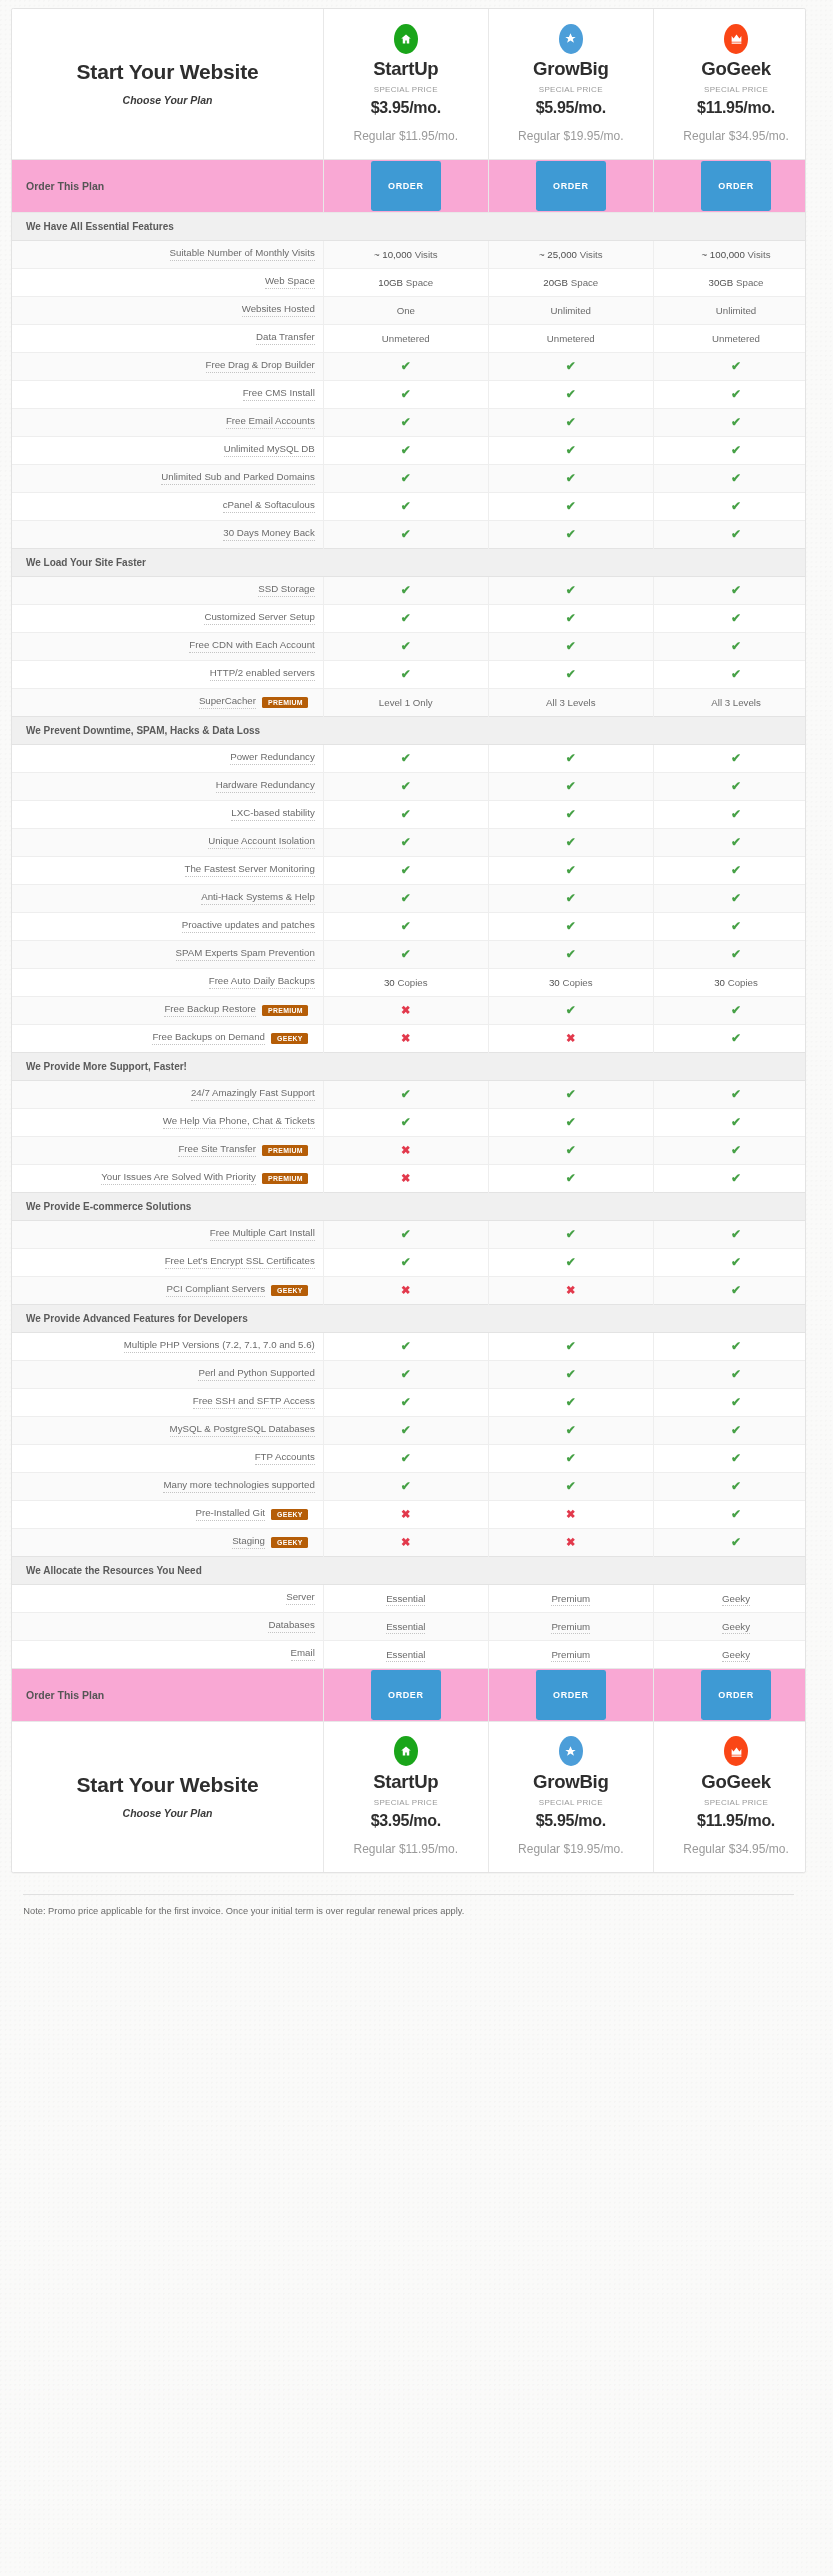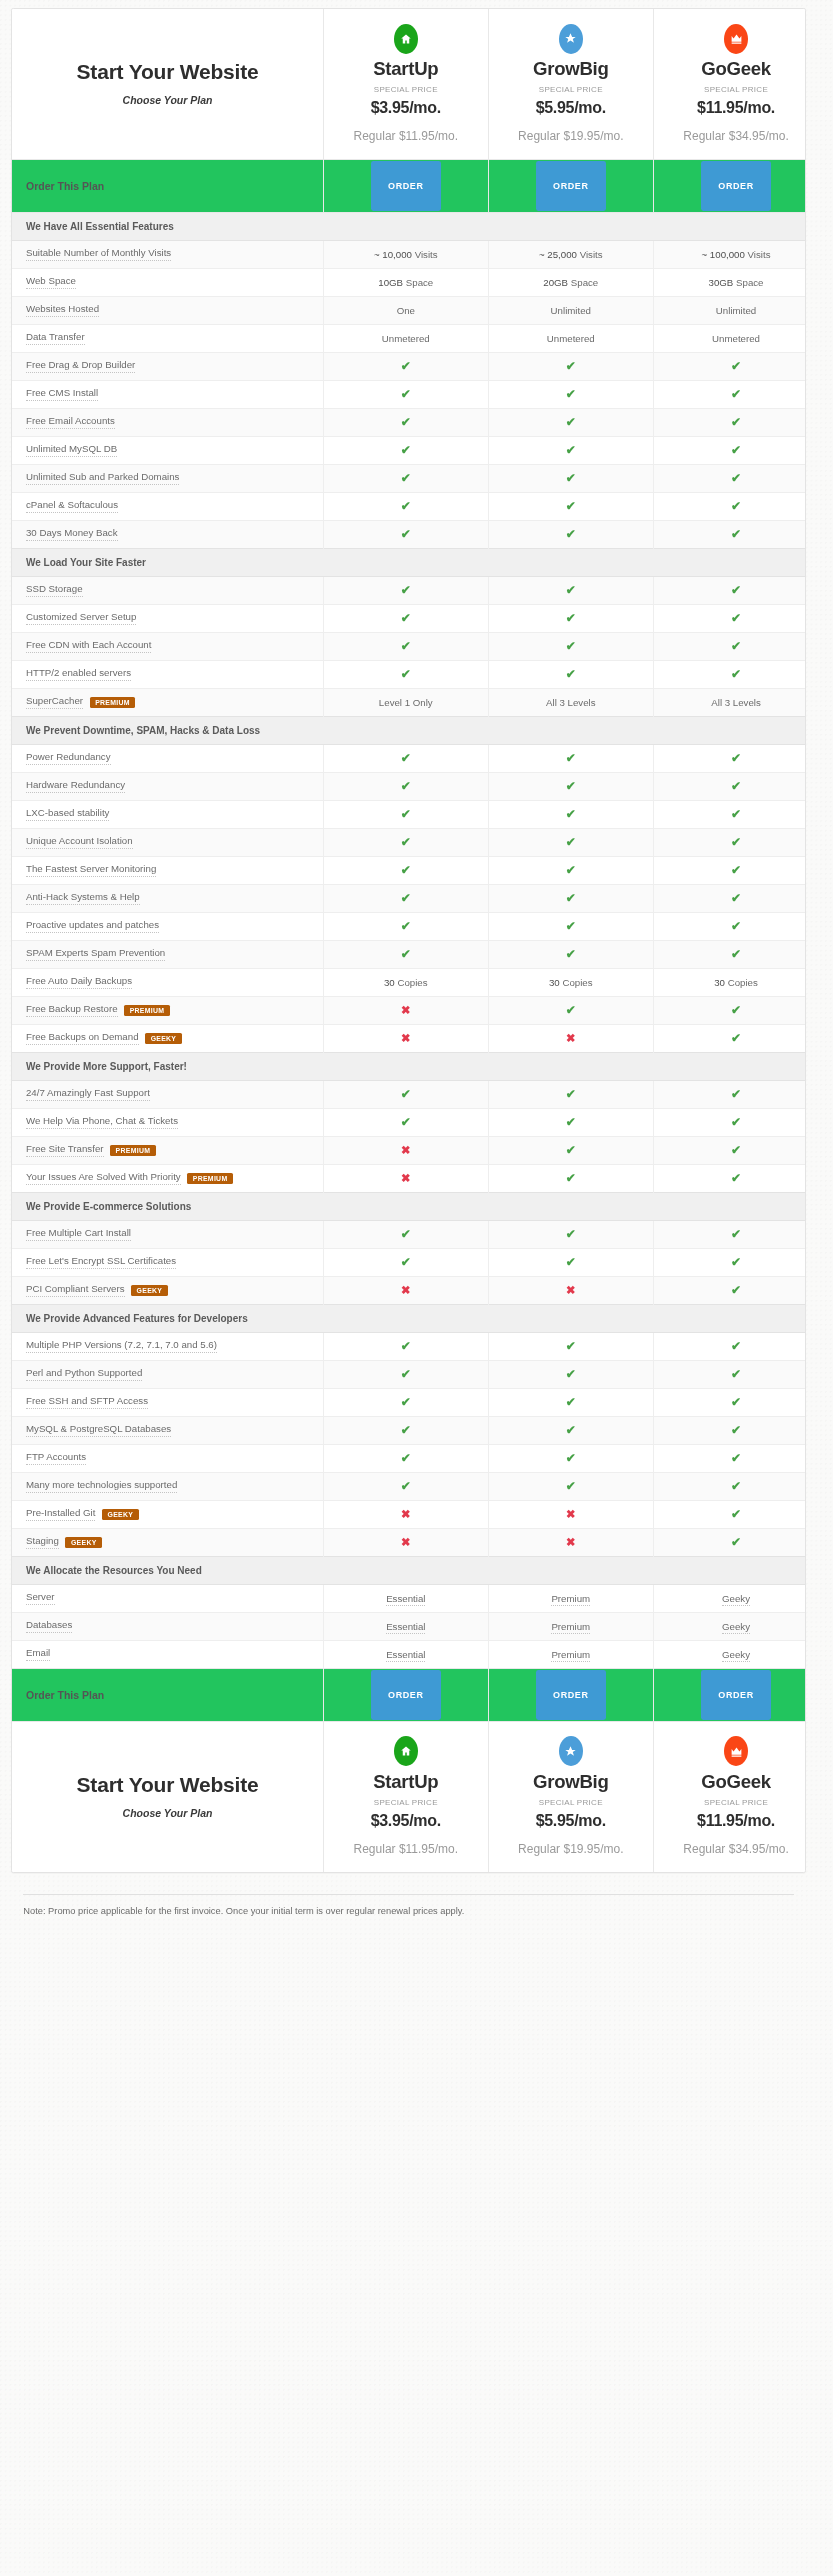--- a/index.html
+++ b/index.html
@@ -97,21 +97,21 @@
     margin-bottom: 4.8px;
   }
   .plan-regular {
     font-size: 12px;
     color: #9a9a9a;
     margin-top: 12px;
   }
 
   
   tr.order-row td {
-    background: #22c55e;
+    background: #f9a8d4;
     border-top: 0.8px solid #e8e8e8;
     border-bottom: 0.8px solid #e8e8e8;
     border-left: 0.8px solid #e8e8e8;
     height: 45px;
     text-align: center;
     vertical-align: middle;
   }
   tr.order-row td.feature-cell {
     border-left: none;
     text-align: left;
@@ -162,21 +162,21 @@
     text-align: left;
     padding: 0 8px 0 13.7px;
     color: #6b6b6b;
   }
   tr.feat.alt td { background: #fafafa; }
   tr.feat.plain td { background: #ffffff; }
 
   .featline {
     display: flex;
     align-items: center;
-    justify-content: flex-start;
+    justify-content: flex-end;
     gap: 6.5px;
   }
   .featname {
     font-size: 9.7px;
     color: #6b6b6b;
     border-bottom: 0.8px dotted #c4c4c4;
     padding-bottom: 0.8px;
     line-height: 1.25;
   }
   .badge {

